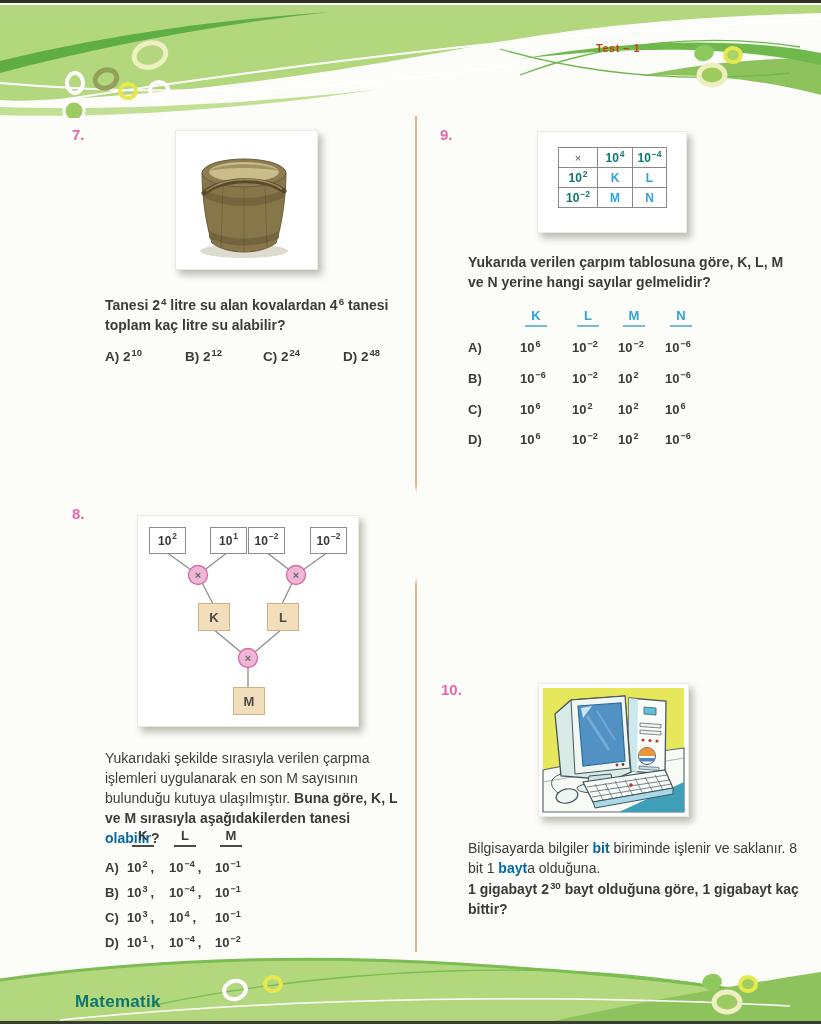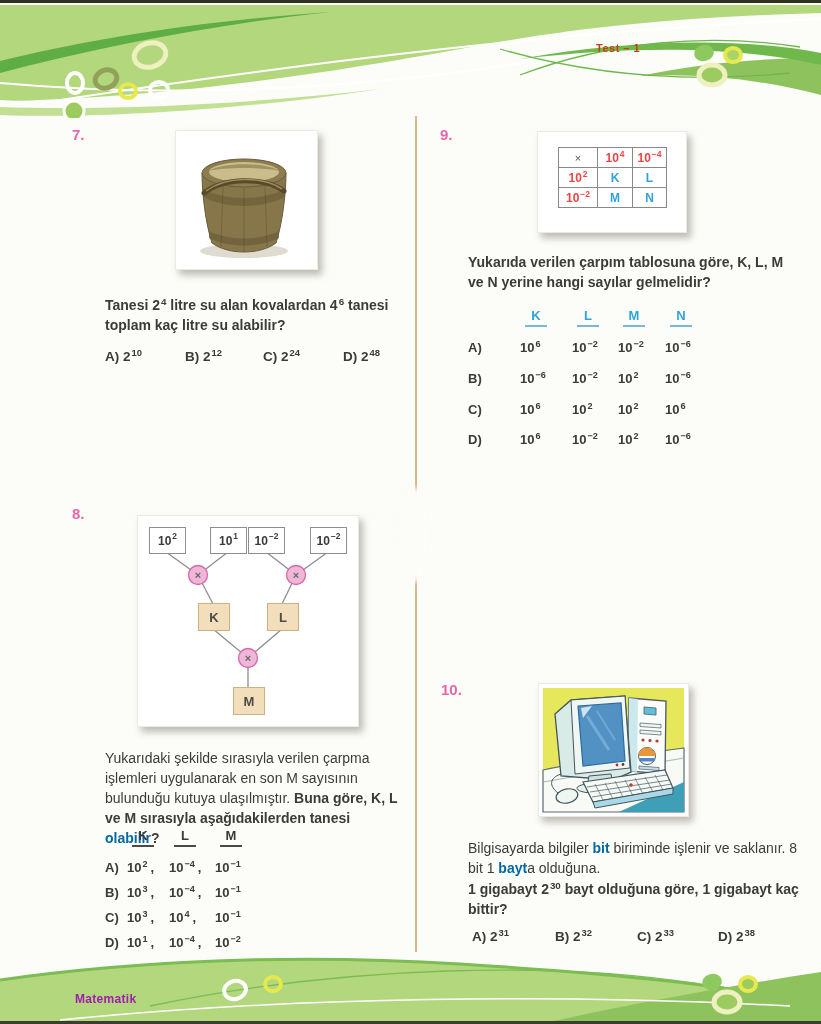--- a/index.html
+++ b/index.html
@@ -4,22 +4,22 @@
 <style>
   html,body{margin:0;padding:0;background:#e9e9e6;}
   .page{position:relative;width:821px;height:1024px;background:#fcfcf9;overflow:hidden;
         font-family:"Liberation Sans",sans-serif;color:#3b3b3b;margin:0 auto;}
   .edge-top{position:absolute;top:0;left:0;right:0;height:3px;background:#2e3220;}
   .edge-bottom{position:absolute;bottom:0;left:0;right:0;height:3px;background:#3a3d32;}
   .hdr-svg{position:absolute;top:3px;left:0;}
   .ftr-svg{position:absolute;top:954px;left:0;}
   .test-label{position:absolute;left:596px;top:42px;width:90px;color:#c2410c;
               font-weight:bold;font-size:11px;letter-spacing:.5px;}
-  .subject-label{position:absolute;left:75px;top:992px;color:#a21caf;font-weight:600;
-                 font-size:12px;letter-spacing:.3px;}
+  .subject-label{position:absolute;left:75px;top:992px;color:#0f766e;font-weight:600;
+                 font-size:17px;letter-spacing:.3px;}
   .divider{position:absolute;left:415px;top:116px;width:2px;height:836px;background:#d9a878;opacity:.85;}
   .smudge{position:absolute;left:398px;top:487px;width:30px;height:96px;background:#fcfcf9;
           border-radius:50%;filter:blur(2px);}
   .qnum{position:absolute;color:#e666a8;font-weight:bold;font-size:15px;}
   .card{position:absolute;background:#fff;border:1px solid #eceae3;
         box-shadow:4px 5px 7px rgba(110,108,95,.45);}
   .qtext{position:absolute;font-size:14px;line-height:1.42;color:#3b3b3b;}
   .b{font-weight:bold;}
   .blue{color:#0369a1;font-weight:bold;}
   sup{font-size:70%;font-weight:inherit;vertical-align:baseline;position:relative;top:-0.55em;margin-left:1px;}
@@ -28,21 +28,21 @@
   .optrow-flex .opt{white-space:nowrap;}
   .optgrid{position:absolute;display:grid;font-size:13px;font-weight:600;color:#3a3a3a;align-items:start;}
   .optgrid .hdr{font-weight:bold;}
   .optgrid .hdr span{display:inline-block;min-width:16px;text-align:center;
                      border-bottom:2px solid #4a4a4a;padding:0 3px 2px;margin-left:5px;}
   .optgrid.q9 .hdr span{color:#2ea4db;border-bottom-color:#7ab8d9;}
   .comma{padding-left:3px;}
   
   .mtable{position:absolute;border-collapse:collapse;}
   .mtable td{border:1.3px solid #8a8a85;text-align:center;vertical-align:middle;
-             font-size:12px;font-weight:bold;color:#ef4444;height:19px;padding:0;}
+             font-size:12px;font-weight:bold;color:#0f766e;height:19px;padding:0;}
   .mtable td.c0{width:38px;}.mtable td.c1{width:34px;}.mtable td.c2{width:33px;}
   .mtable td sup{font-size:8.5px;}
   .mtable td.op{font-weight:400;color:#555;font-size:11px;}
   .mtable td.bluec{color:#2ea4db;}
   
   .diagram{position:absolute;}
   .dbox{position:absolute;width:35px;height:25px;border:1.5px solid #8d8d8a;background:#fff;
         display:flex;align-items:center;justify-content:center;font-size:12px;font-weight:600;color:#3a3a3a;}
   .kbox{position:absolute;width:30px;height:26px;border:1.5px solid #cdb084;background:#f3debc;
         display:flex;align-items:center;justify-content:center;font-size:13px;font-weight:bold;color:#4a4a4a;}
@@ -286,26 +286,20 @@
         <path d="M19,109 C10,102 10,94 22,90" stroke="#44555a" stroke-width="1" fill="none"></path>
       </g>
     </svg>
   </div>
   <div class="qtext" style="left:468px;top:839px;width:338px;">
     <span>Bilgisayarda bilgiler </span><span class="blue">bit</span><span> biriminde işlenir ve saklanır. 8 bit 1 </span><span class="blue">bayt</span><span>a olduğuna.</span>
   </div>
   <div class="qtext b" style="left:468px;top:880px;width:338px;">
     <span>1 gigabayt 2</span><sup>30</sup><span> bayt olduğuna göre, 1 gigabayt kaç bittir?</span>
   </div>
-  <div class="optrow-flex" style="left:472px;top:929px;grid-template-columns:83px 82px 81px auto;">
-    <span class="opt"><span>A)</span> <span>2</span><sup>31</sup></span>
-    <span class="opt"><span>B)</span> <span>2</span><sup>32</sup></span>
-    <span class="opt"><span>C)</span> <span>2</span><sup>33</sup></span>
-    <span class="opt"><span>D)</span> <span>2</span><sup>38</sup></span>
-  </div>
 
   <svg class="ftr-svg" width="821" height="70" viewBox="0 0 821 70">
     <path d="M0,26 C140,6 300,0 460,10 C620,20 740,32 821,52 L821,70 L0,70 Z" fill="#b2d77c"></path>
     <path d="M0,26 C140,6 300,0 460,10 C620,20 740,32 821,52" stroke="#7bbd52" stroke-width="3" fill="none"></path>
     <path d="M540,70 C640,48 730,32 821,18 L821,70 Z" fill="#8ec25c"></path>
     <path d="M150,52 C350,10 560,8 700,30" stroke="#7bbd52" stroke-width="1.3" fill="none"></path>
     <path d="M60,66 C300,42 560,40 790,52" stroke="#ffffff" stroke-width="1.5" fill="none"></path>
     <g>
       <ellipse cx="235" cy="36" rx="11" ry="9" transform="rotate(-15 235 36)" stroke="#ffffff" stroke-width="4" fill="none"></ellipse>
       <ellipse cx="273" cy="30" rx="8" ry="7" stroke="#e6e84e" stroke-width="4" fill="none"></ellipse>

